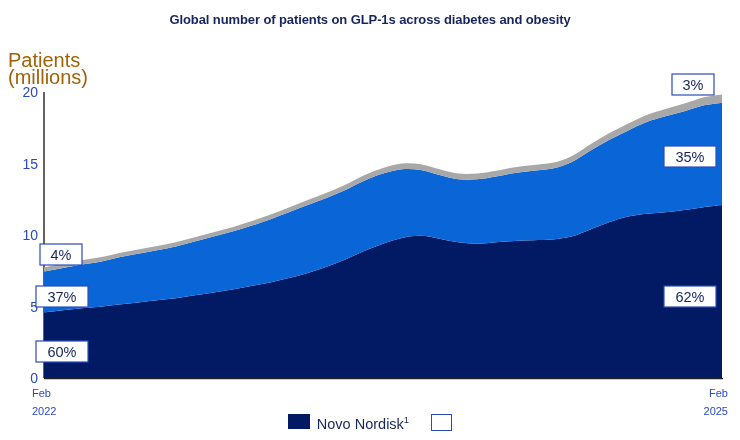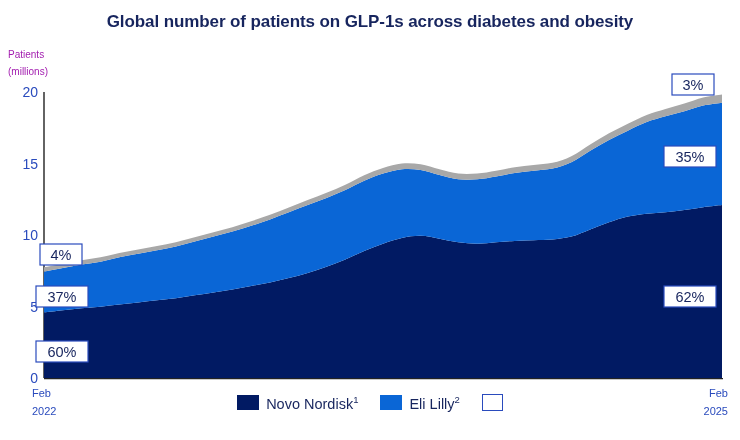--- a/index.html
+++ b/index.html
@@ -19,30 +19,30 @@
     position: absolute;
     left: 0; top: 0;
     width: 740px;
     height: 440px;
   }
   .chart-title {
     position: absolute;
     left: 0; top: 12px;
     width: 740px;
     text-align: center;
-    font-size: 17px;
+    font-size: 13px;
     font-weight: bold;
     color: #17255e;
     letter-spacing: -0.1px;
   }
   .axis-title {
     position: absolute;
-    left: 8px; top: 46px;
-    font-size: 10px;
-    color: #a21caf;
+    left: 8px; top: 52px;
+    font-size: 20px;
+    color: #a16207;
     line-height: 17px;
     white-space: pre-line;
   }
   svg#plot {
     position: absolute;
     left: 0; top: 0;
     width: 740px;
     height: 440px;
     overflow: visible;
   }
@@ -68,23 +68,23 @@
     width: 740px;
     display: flex;
     justify-content: center;
     align-items: center;
     gap: 22px;
     font-size: 14.5px;
     color: #17255e;
   }
   .legend-item {
     display: flex;
-    align-items: center;
     gap: 7px;
     white-space: nowrap;
+    margin-top: 20px;
   }
   .legend-swatch {
     width: 22px;
     height: 15px;
     display: inline-block;
   }
   .legend-swatch.outline {
     background: #ffffff;
     border: 1.4px solid #2a4bbd;
     width: 19px;
@@ -149,21 +149,17 @@
 2022</div>
   <div class="xlab xlab-right">Feb
 2025</div>
 
   <div class="legend" id="legend-root">
       <div class="legend-item">
         <span class="legend-swatch" style="background: rgb(1, 26, 99);"></span>
         <span class="legend-label">Novo Nordisk<sup>1</sup></span>
       </div>
       <div class="legend-item">
-        <span class="legend-swatch" style="background: rgb(10, 102, 214);"></span>
-        <span class="legend-label">Eli Lilly<sup>2</sup></span>
-      </div>
-      <div class="legend-item">
         <span class="legend-swatch outline"></span>
       </div>
     </div>
 
 </div>
 
 </body></html>

